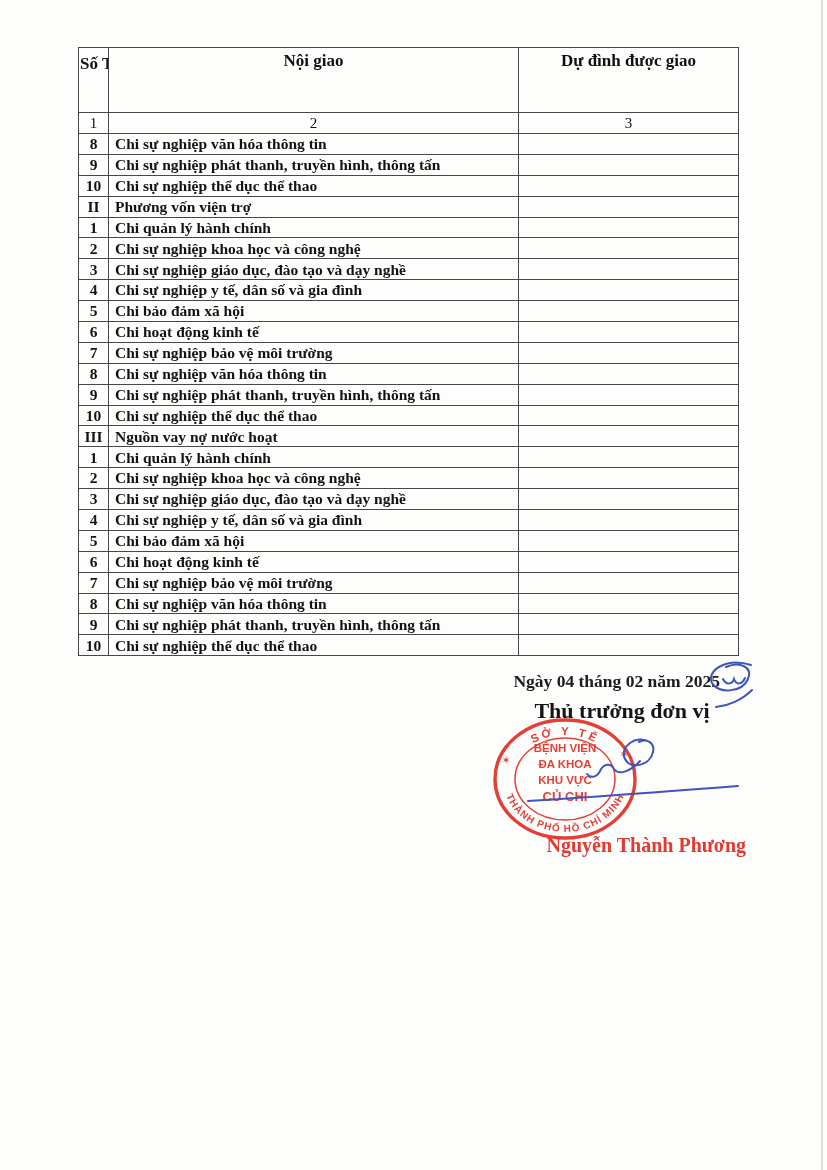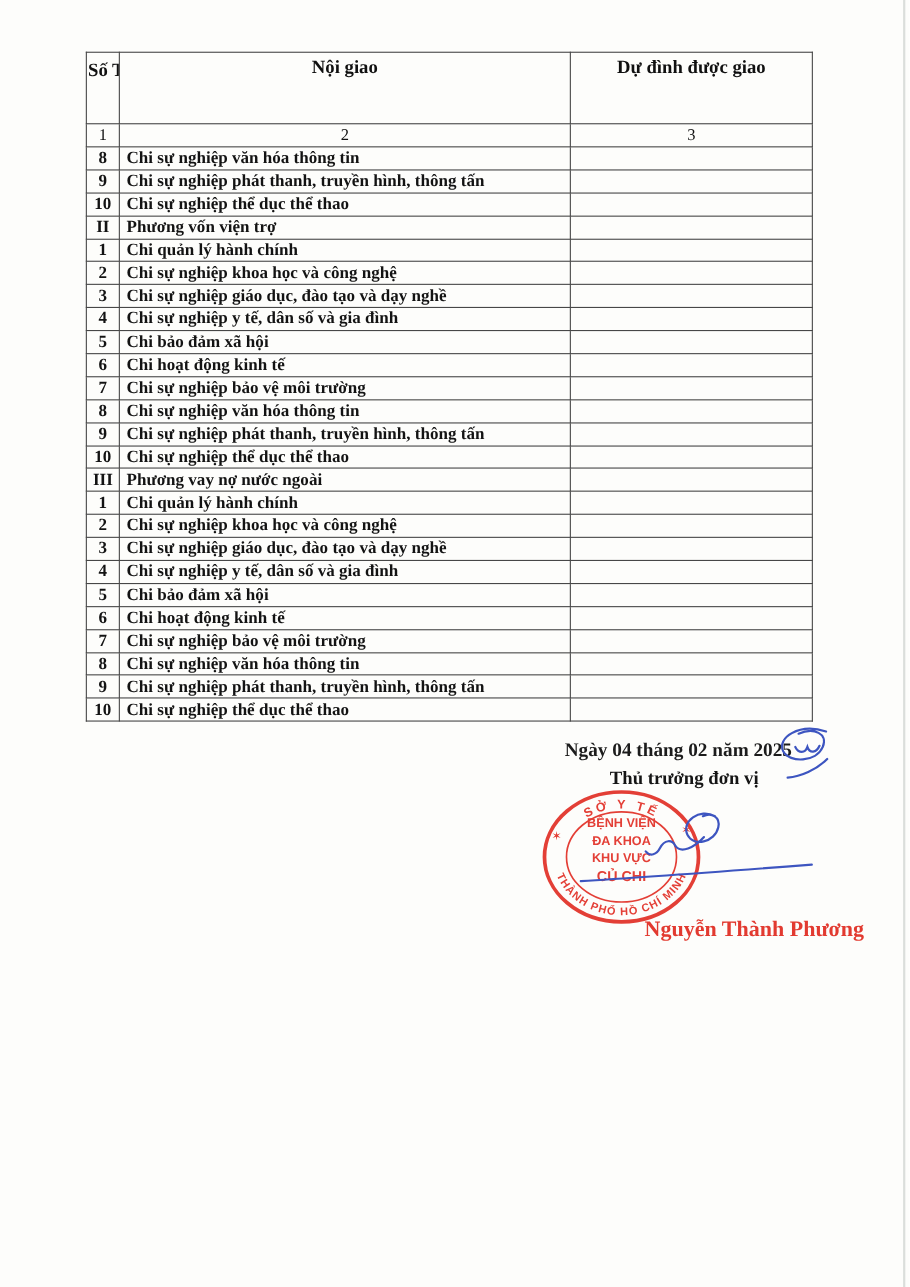--- a/index.html
+++ b/index.html
@@ -45,27 +45,26 @@
   tbody.data td.c-no  { text-align:center; }
   tbody.data td.c-content { padding-left:6px; }
 
   
   .date-line {
     position:absolute; left:440px; top:671px; width:280px;
     font-size:17.5px; text-align:right; color:#1c1c1c;font-weight:bold;
   }
   .sig-title {
     position:absolute; left:522px; top:698px; width:200px;
-    font-size:17px; font-weight:bold; text-align:center; color:#151515;
+    font-size:22px; font-weight:bold; text-align:center; color:#151515;
   }
   .signer-name {
     position:absolute; left:546px; top:834px; width:200px;
-    font-size:20px; font-weight:bold; text-align:left;
+    font-size:20px; font-weight:bold; text-align:right;
     color:#e23a30;
-    margin-left:40px;
   }
   .sig-svg { position:absolute; left:430px; top:650px; }
   .stamp-arc {
     font-family:"Liberation Sans", sans-serif;
     font-weight:bold;
   }
 </style>
 </head>
 <body>
 
@@ -158,21 +157,21 @@
           <td class="c-content">Chi sự nghiệp phát thanh, truyền hình, thông tấn</td>
           <td class="c-val"></td>
         </tr>
         <tr>
           <td class="c-no">10</td>
           <td class="c-content">Chi sự nghiệp thể dục thể thao</td>
           <td class="c-val"></td>
         </tr>
         <tr>
           <td class="c-no">III</td>
-          <td class="c-content">Phương vay nợ nước ngoài</td>
+          <td class="c-content">Nguồn vay nợ nước hoạt</td>
           <td class="c-val"></td>
         </tr>
         <tr>
           <td class="c-no">1</td>
           <td class="c-content">Chi quản lý hành chính</td>
           <td class="c-val"></td>
         </tr>
         <tr>
           <td class="c-no">2</td>
           <td class="c-content">Chi sự nghiệp khoa học và công nghệ</td>

